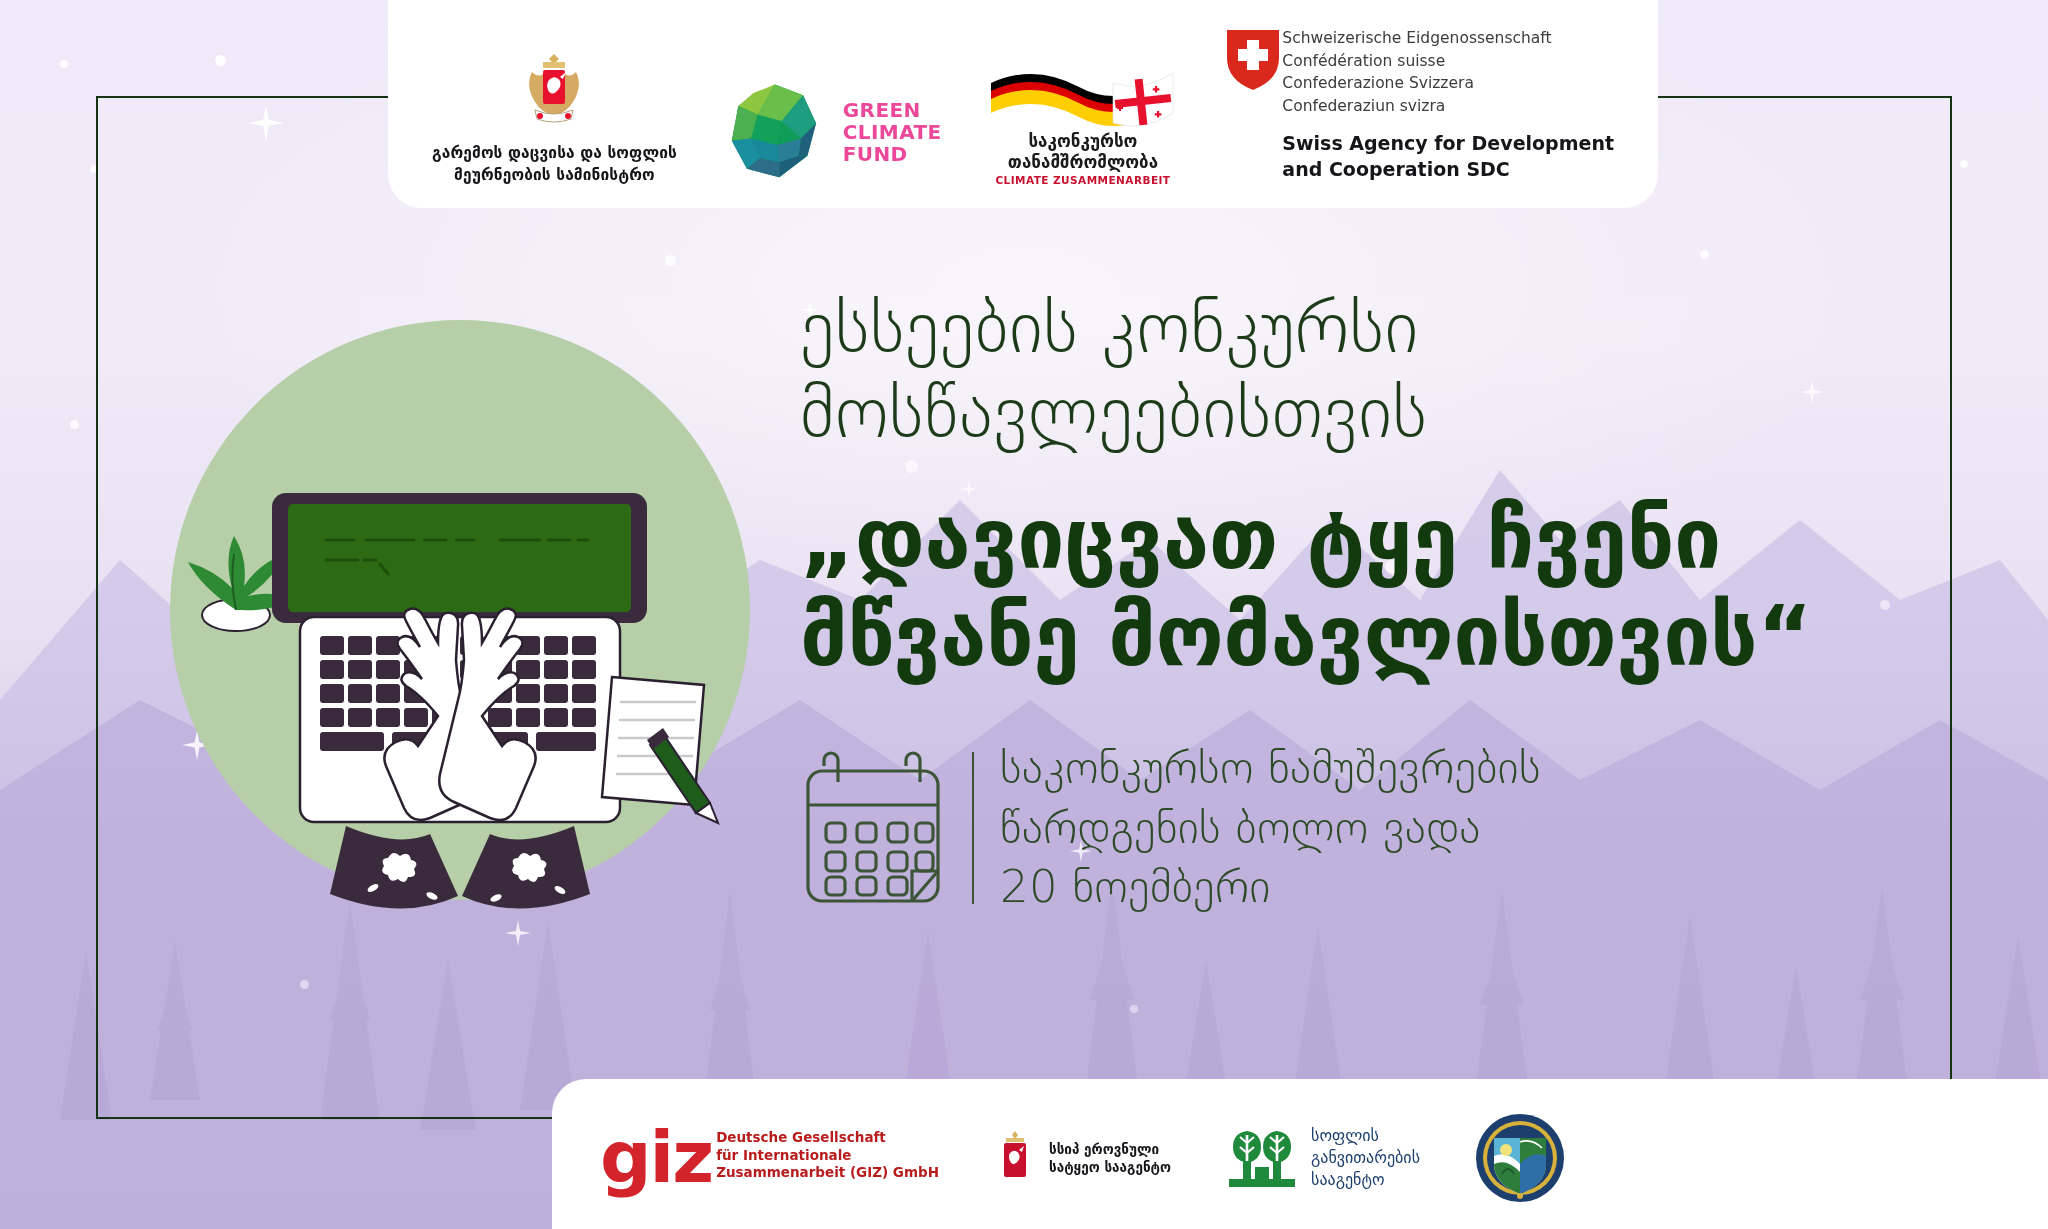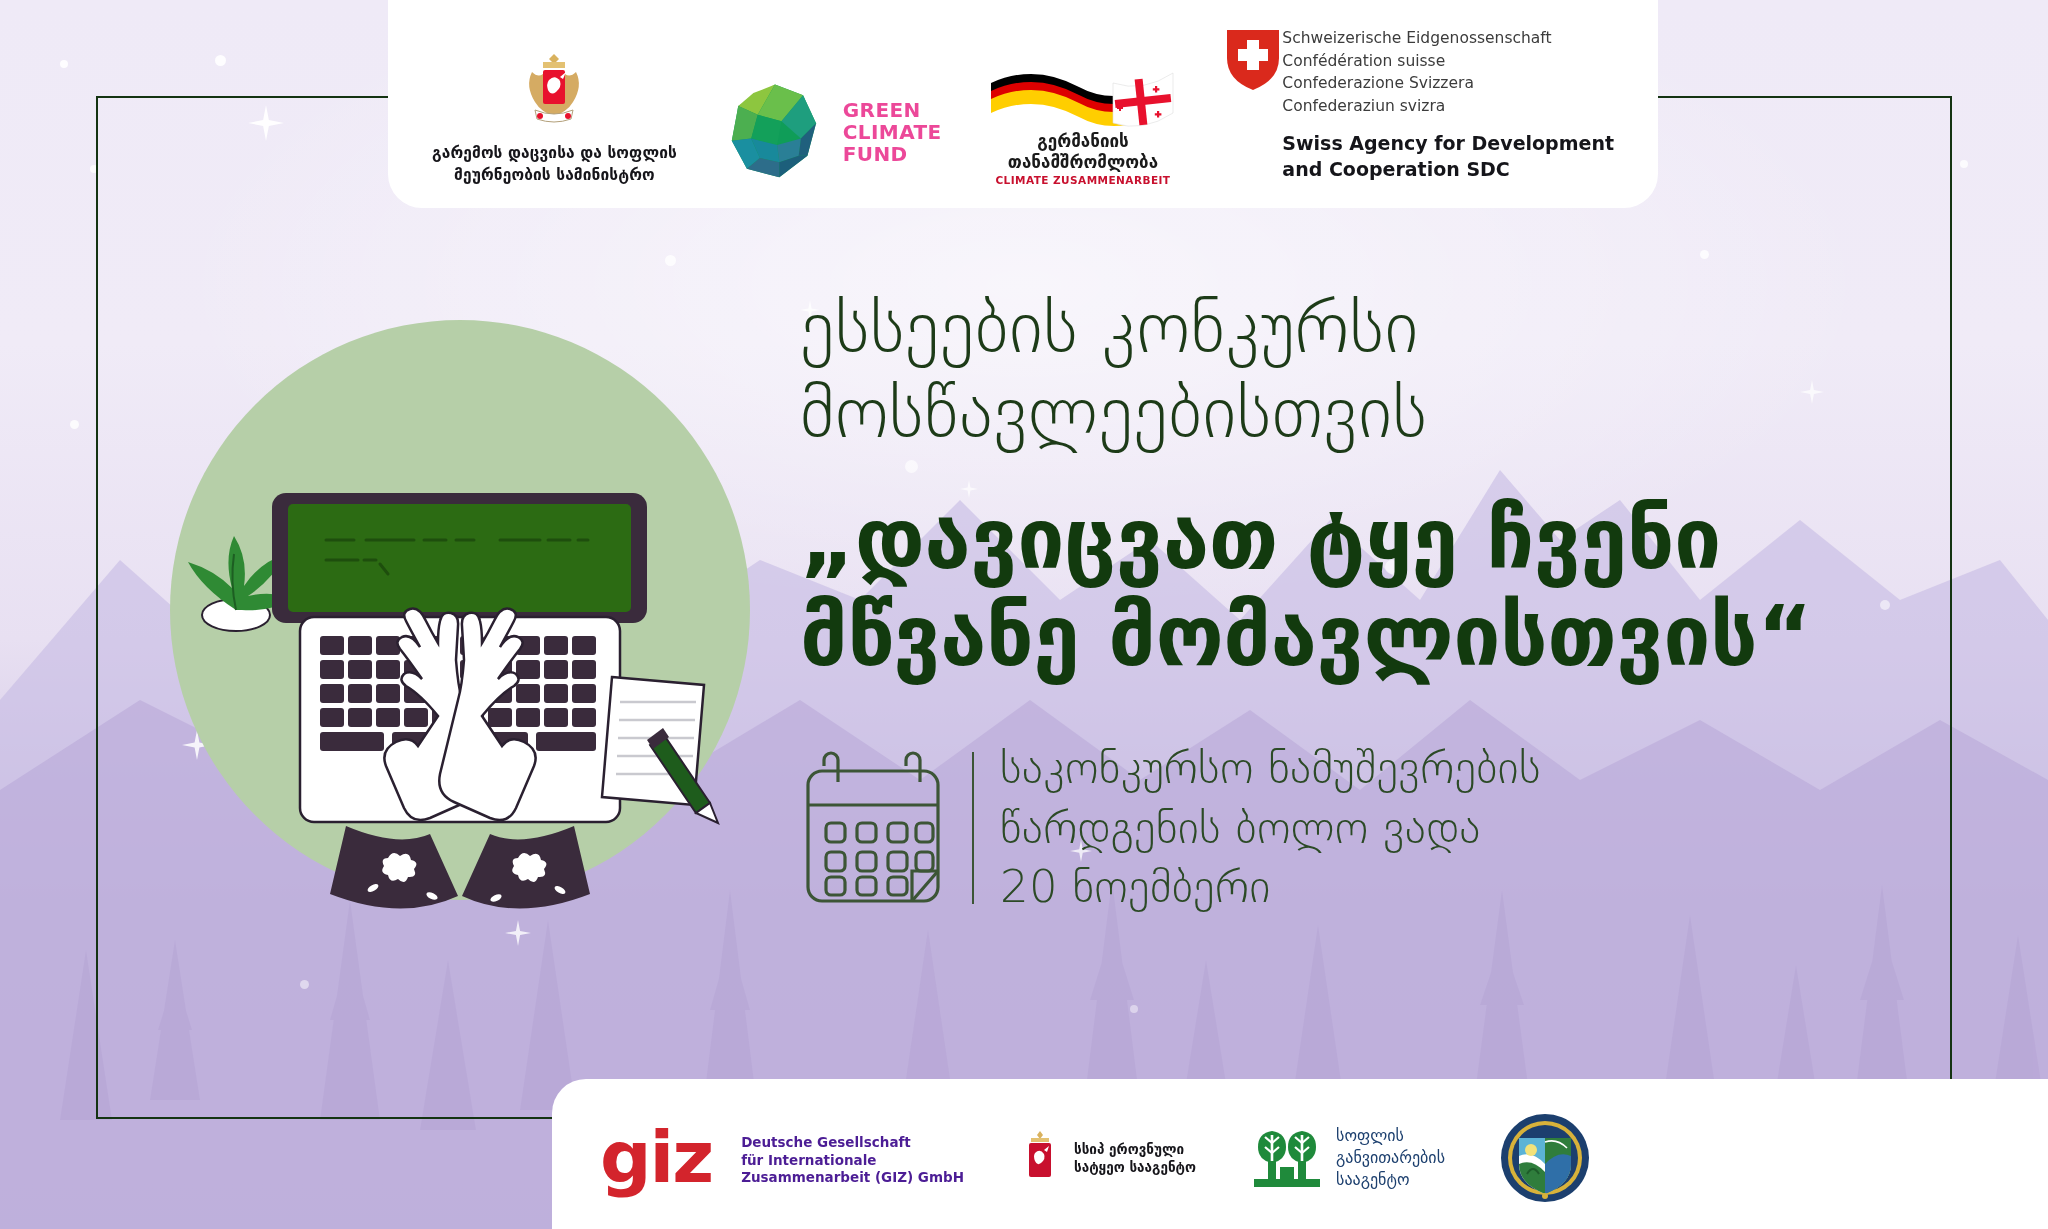--- a/index.html
+++ b/index.html
@@ -76,23 +76,23 @@
   .swiss-text-b{ font-size:19px; font-weight:bold; color:#15151a; line-height:1.38; margin-top:12px; }
 
   
   .bottom-panel{
     position:absolute; left:552px; bottom:-46px; width:1496px; height:196px;
     background:#fff;
     border-radius:34px 0 0 0;
     display:flex; align-items:center; gap:54px;
     padding:0 0 38px 48px;
   }
-  .giz-wrap{ display:flex; align-items:flex-end; gap:29px; }
+  .giz-wrap{ display:flex; align-items:flex-start; gap:4px; }
   .giz-mark{ font-size:72px; font-weight:bold; color:#d3242c; line-height:.8; letter-spacing:-2px; font-family:"DejaVu Sans",sans-serif; }
-  .giz-text{ font-size:13.5px; font-weight:bold; color:#4c1d95; line-height:1.3; }
+  .giz-text{ font-size:13.5px; font-weight:bold; color:#b91c1c; line-height:1.3; }
   .bp-item{ display:flex; align-items:center; gap:12px; }
   .bp-geo{ font-size:13.5px; font-weight:bold; color:#16151a; line-height:1.36; }
   .bp-geo-2{ font-size:16px; color:#1c3f6e; line-height:1.36; font-weight:500; }
 
   
   .illus{
     position:absolute; left:160px; top:310px; width:600px; height:600px;
   }
 
   
@@ -237,21 +237,21 @@
         <path d="M128 22 q30 10 60 -10 l0 40 q-30 20 -60 10z" fill="#fff" stroke="#ddd" stroke-width=".6"></path>
         <path d="M152 18 h8 v46 h-8z" fill="#e8112d" transform="rotate(-6 156 41)"></path>
         <path d="M130 36 h56 v8 h-56z" fill="#e8112d" transform="rotate(-6 158 40)"></path>
         <g fill="#e8112d">
           <path d="M170 25 h2.2 v2.2 h2.2 v2.2 h-2.2 v2.2 h-2.2 v-2.2 h-2.2 v-2.2 h2.2z"></path>
           <path d="M172 50 h2.2 v2.2 h2.2 v2.2 h-2.2 v2.2 h-2.2 v-2.2 h-2.2 v-2.2 h2.2z"></path>
           <path d="M134 44 h2 v2 h2 v2 h-2 v2 h-2 v-2 h-2 v-2 h2z"></path>
         </g>
       </svg>
       <div class="ger-geo">
-        <div>გერმანიის</div>
+        <div>საკონკურსო</div>
         <div>თანამშრომლობა</div>
       </div>
       <div class="ger-de">CLIMATE ZUSAMMENARBEIT</div>
     </div>
 
     <div class="swiss-wrap">
       <svg width="58" height="66" viewBox="0 0 58 66">
         <path d="M3 3 h52 v28 q0 22 -26 32 Q3 53 3 31z" fill="#da291c"></path>
         <path d="M23 13 h12 v9 h9 v12 h-9 v9 h-12 v-9 h-9 v-12 h9z" fill="#fff"></path>
       </svg>

